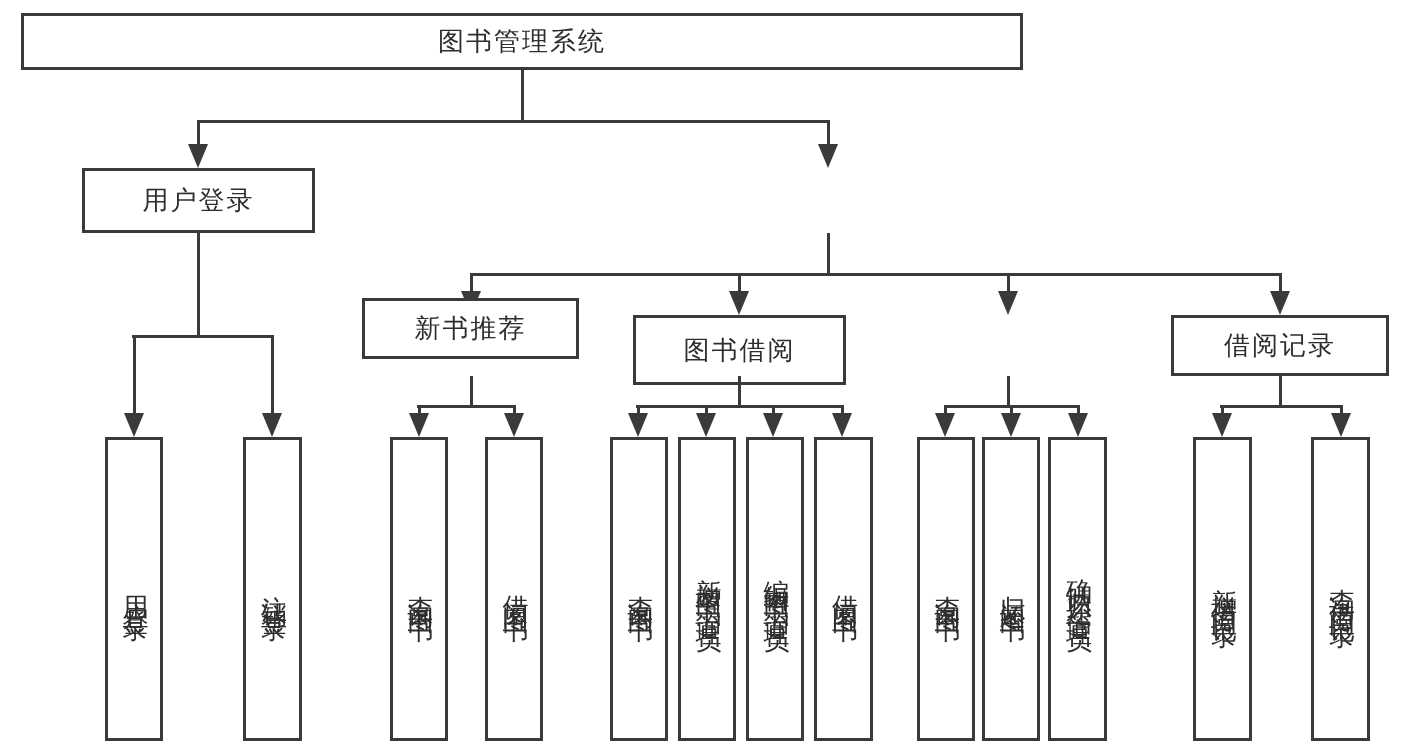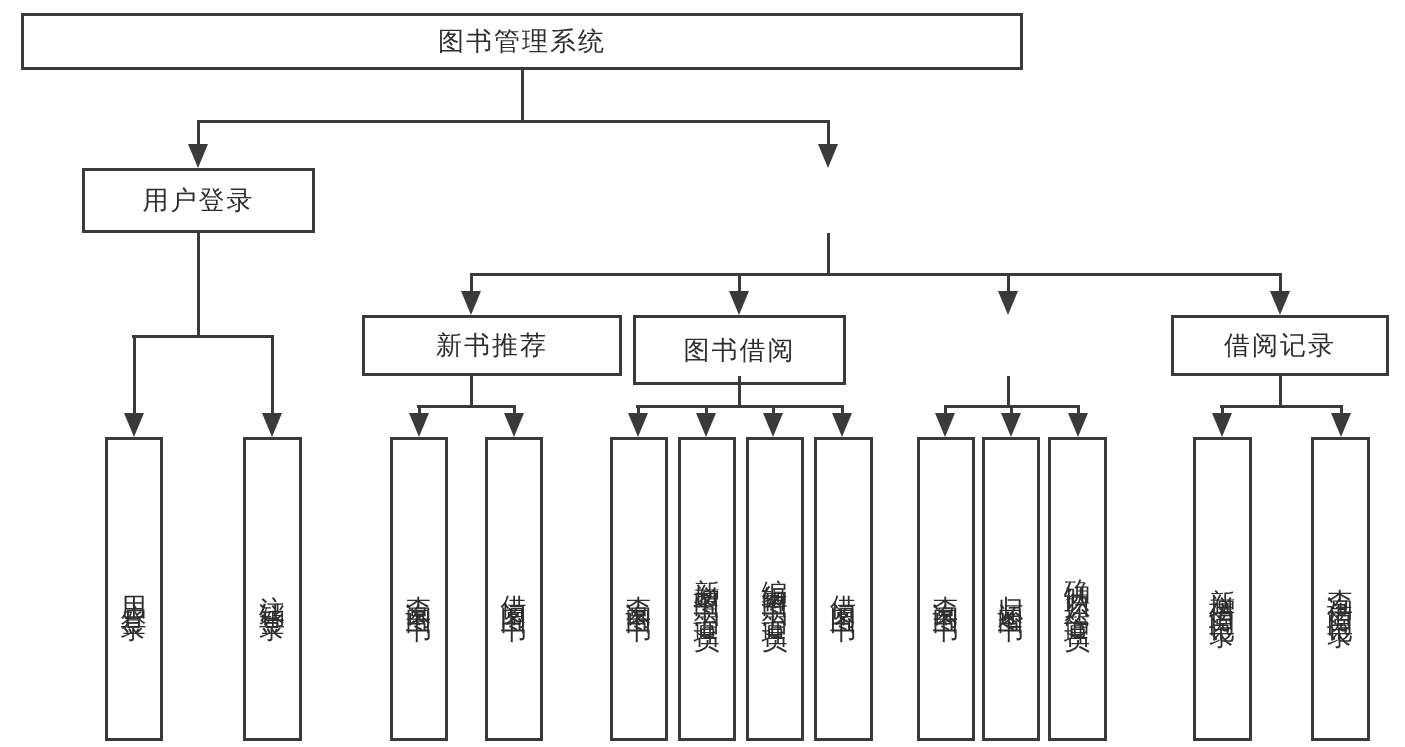--- a/index.html
+++ b/index.html
@@ -5,21 +5,21 @@
   :root{
     --line:#3a3a3a;
     --text:#2e2e2e;
     --box_bg:#ffffff;
     --watermark:#a9a9a9;
     --background:#ffffff;
   }
   html,body{margin:0;padding:0;background:var(--background);}
   .canvas{
     position:relative;width:1405px;height:747px;background:var(--background);
-    overflow:hidden;font-family:Liberation Sans, sans-serif;
+    overflow:hidden;font-family:Liberation Mono, monospace;
     color:var(--text);
   }
   .node{
     position:absolute;box-sizing:border-box;background:var(--box_bg);
     border:3px solid var(--line);display:flex;align-items:center;justify-content:center;
   }
   .node .lbl{
     font-size:26px;letter-spacing:2px;color:var(--text);white-space:nowrap;
   }
   .vnode .lbl{
@@ -91,21 +91,21 @@
     </div>
   <div class="arrow" style="left:998px;top:273px;height:42px">
       <span class="stem"></span>
       <span class="head"></span>
     </div>
   <div class="arrow" style="left:1270px;top:273px;height:42px">
       <span class="stem"></span>
       <span class="head"></span>
     </div>
 
-  <div class="node" style="left:362px;top:315px;width:260px;height:61px">
+  <div class="node" style="left:362px;top:298px;width:217px;height:61px">
     <span class="lbl">新书推荐</span>
   </div>
   <div class="node" style="left:633px;top:315px;width:213px;height:70px">
     <span class="lbl">图书借阅</span>
   </div>
   <div class="node" style="left:1171px;top:315px;width:218px;height:61px">
     <span class="lbl">借阅记录</span>
   </div>
 
   <div class="vline" style="left:470px;top:376px;height:29px"></div>

